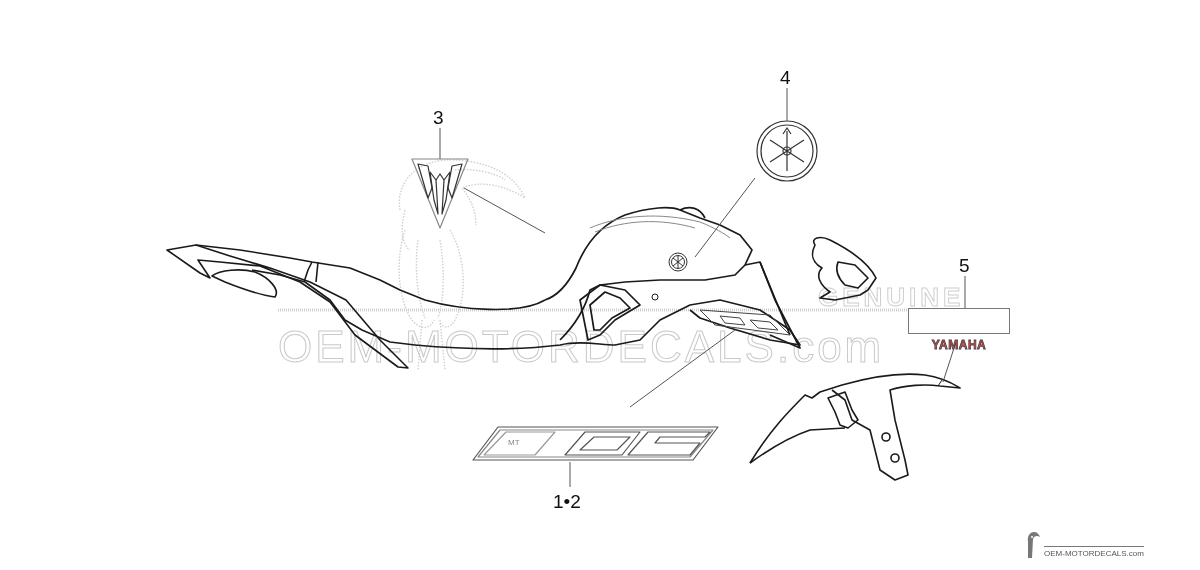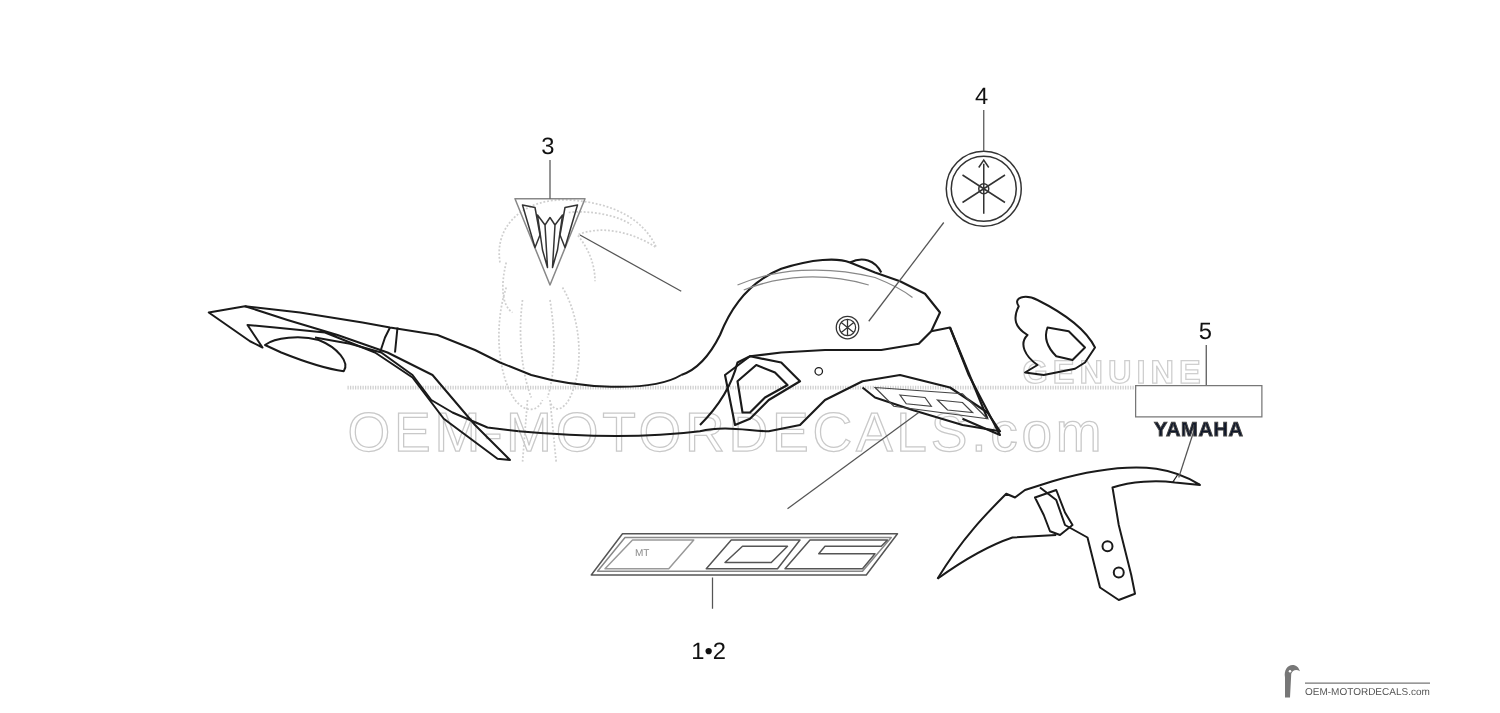--- a/index.html
+++ b/index.html
@@ -3,21 +3,21 @@
   <meta charset="utf-8">
   <style>
     html, body { margin: 0; padding: 0; background: #ffffff; }
     body { width: 1200px; height: 570px; position: relative; overflow: hidden; font-family: "Liberation Sans", sans-serif; }
     #stage { position: absolute; left: 0; top: 0; width: 1200px; height: 570px; }
     .callout { position: absolute; font-family: "Liberation Sans", sans-serif; font-size: 19px; color: #111; line-height: 1; }
     .wm-text { position: absolute; font-family: "Liberation Sans", sans-serif; color: transparent; -webkit-text-stroke: 1px #c9c9c9; letter-spacing: 2px; white-space: nowrap; }
     .wm-big { left: 278px; top: 322px; font-size: 44px; letter-spacing: 3px; }
     .wm-genuine { left: 818px; top: 282px; font-size: 26px; font-weight: bold; letter-spacing: 4px; -webkit-text-stroke: 1px #cfcfcf; }
     .yamaha-box { position: absolute; left: 908px; top: 308px; width: 102px; height: 26px; border: 1px solid #777; box-sizing: border-box; display: flex; align-items: center; justify-content: center; }
-    .yamaha-text { font-family: "Liberation Sans", sans-serif; font-size: 16px; font-weight: bold; color: #0f172a; -webkit-text-stroke: 0.8px #444; letter-spacing: 0.5px; margin-top: 48px; }
+    .yamaha-text { font-family: "Liberation Sans", sans-serif; font-size: 12px; font-weight: bold; color: #ef4444; -webkit-text-stroke: 0.8px #444; letter-spacing: 0.5px; margin-top: 48px; }
     .footer-logo { position: absolute; left: 1024px; top: 528px; display: flex; align-items: flex-end; }
     .footer-text { font-family: "Liberation Sans", sans-serif; font-size: 8px; color: #555; margin-left: 4px; margin-bottom: 2px; border-top: 1px solid #777; padding-top: 2px; white-space: nowrap; }
   </style>
 </head>
 <body>
 
 <div id="stage">
 
   <div class="wm-text wm-big">OEM-MOTORDECALS.com</div>
   <div class="wm-text wm-genuine">GENUINE</div>
@@ -126,21 +126,21 @@
     </g>
   </svg>
 
   <div class="yamaha-box">
     <span class="yamaha-text">YAMAHA</span>
   </div>
 
   <div class="callout" style="left:433px; top:108px;">3</div>
   <div class="callout" style="left:780px; top:68px;">4</div>
   <div class="callout" style="left:959px; top:256px;">5</div>
-  <div class="callout" style="left:553px; top:492px;margin-top:20px;">1•2</div>
+  <div class="callout" style="left:553px; top:492px;">1•2</div>
 
   <div class="footer-logo">
     <svg width="16" height="32" viewBox="0 0 16 32">
       <path d="M4 30 L 4 14 C 3 8, 6 4, 10 4 C 13 4, 15 6, 16 9 C 13 7, 10 8, 9 11 L 8 30 Z" fill="#777"></path>
       <circle cx="8" cy="9" r="1" fill="#fff"></circle>
     </svg>
     <span class="footer-text">OEM-MOTORDECALS.com</span>
   </div>
 
 </div>

